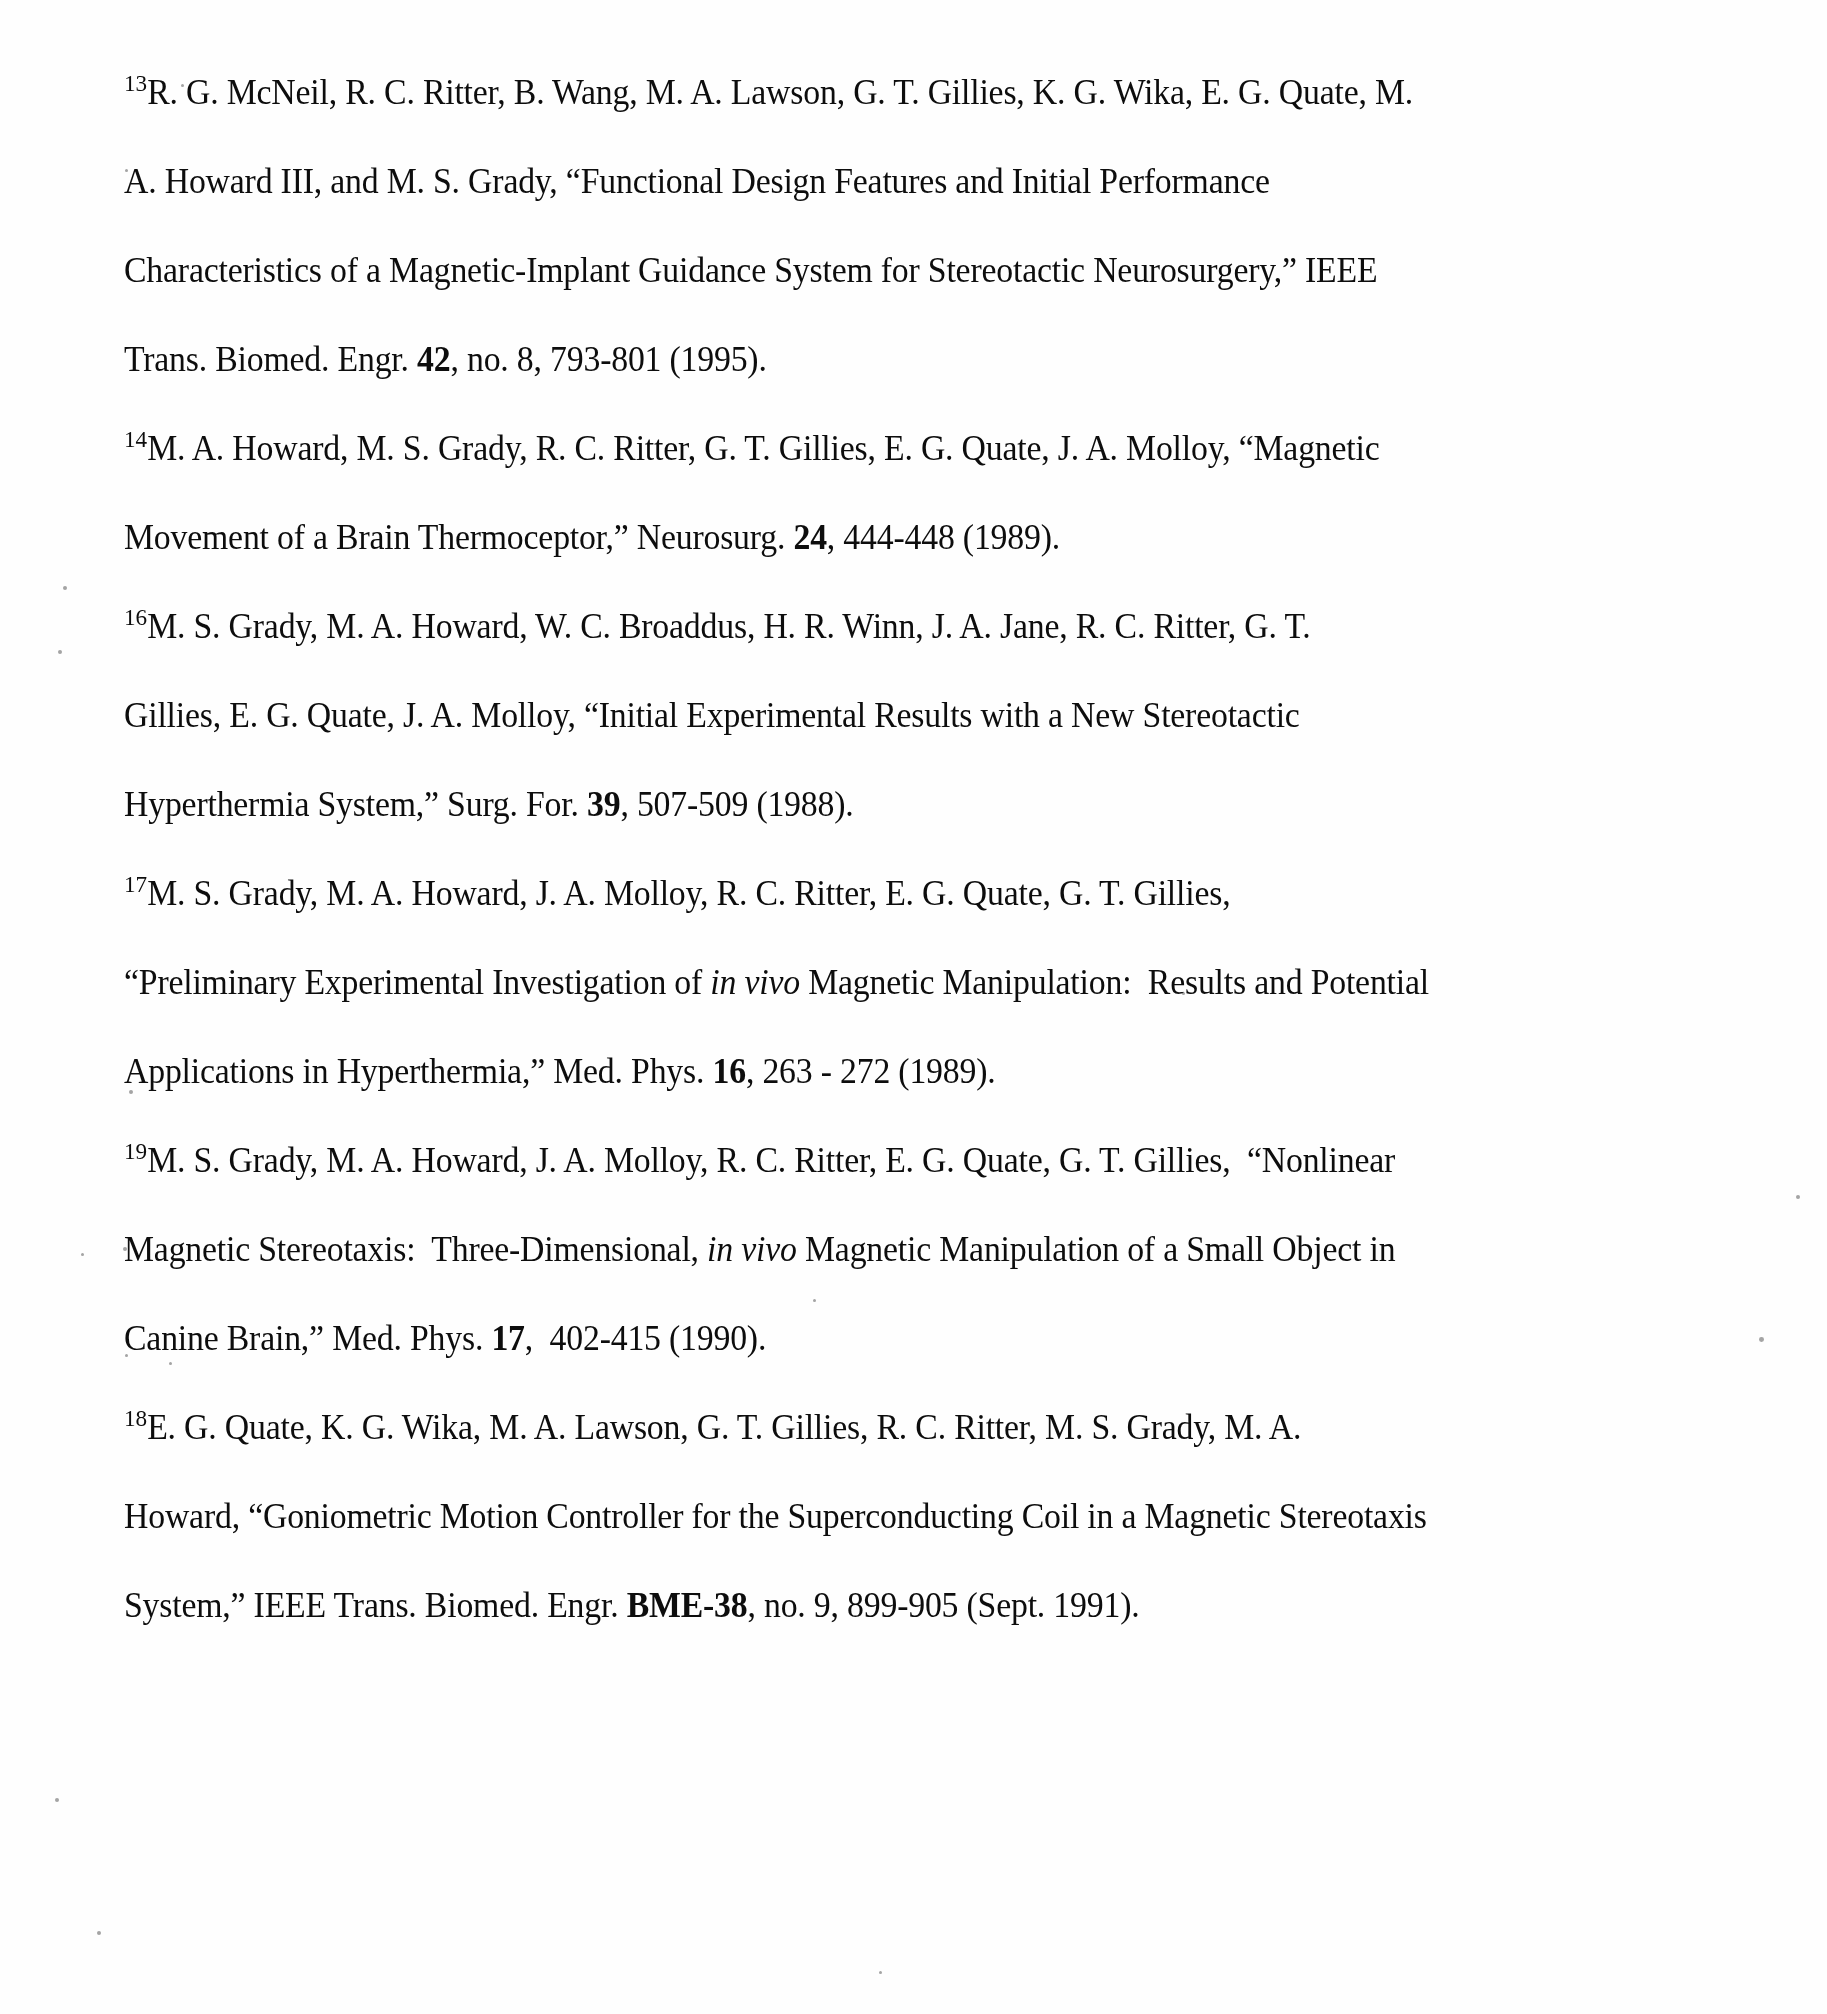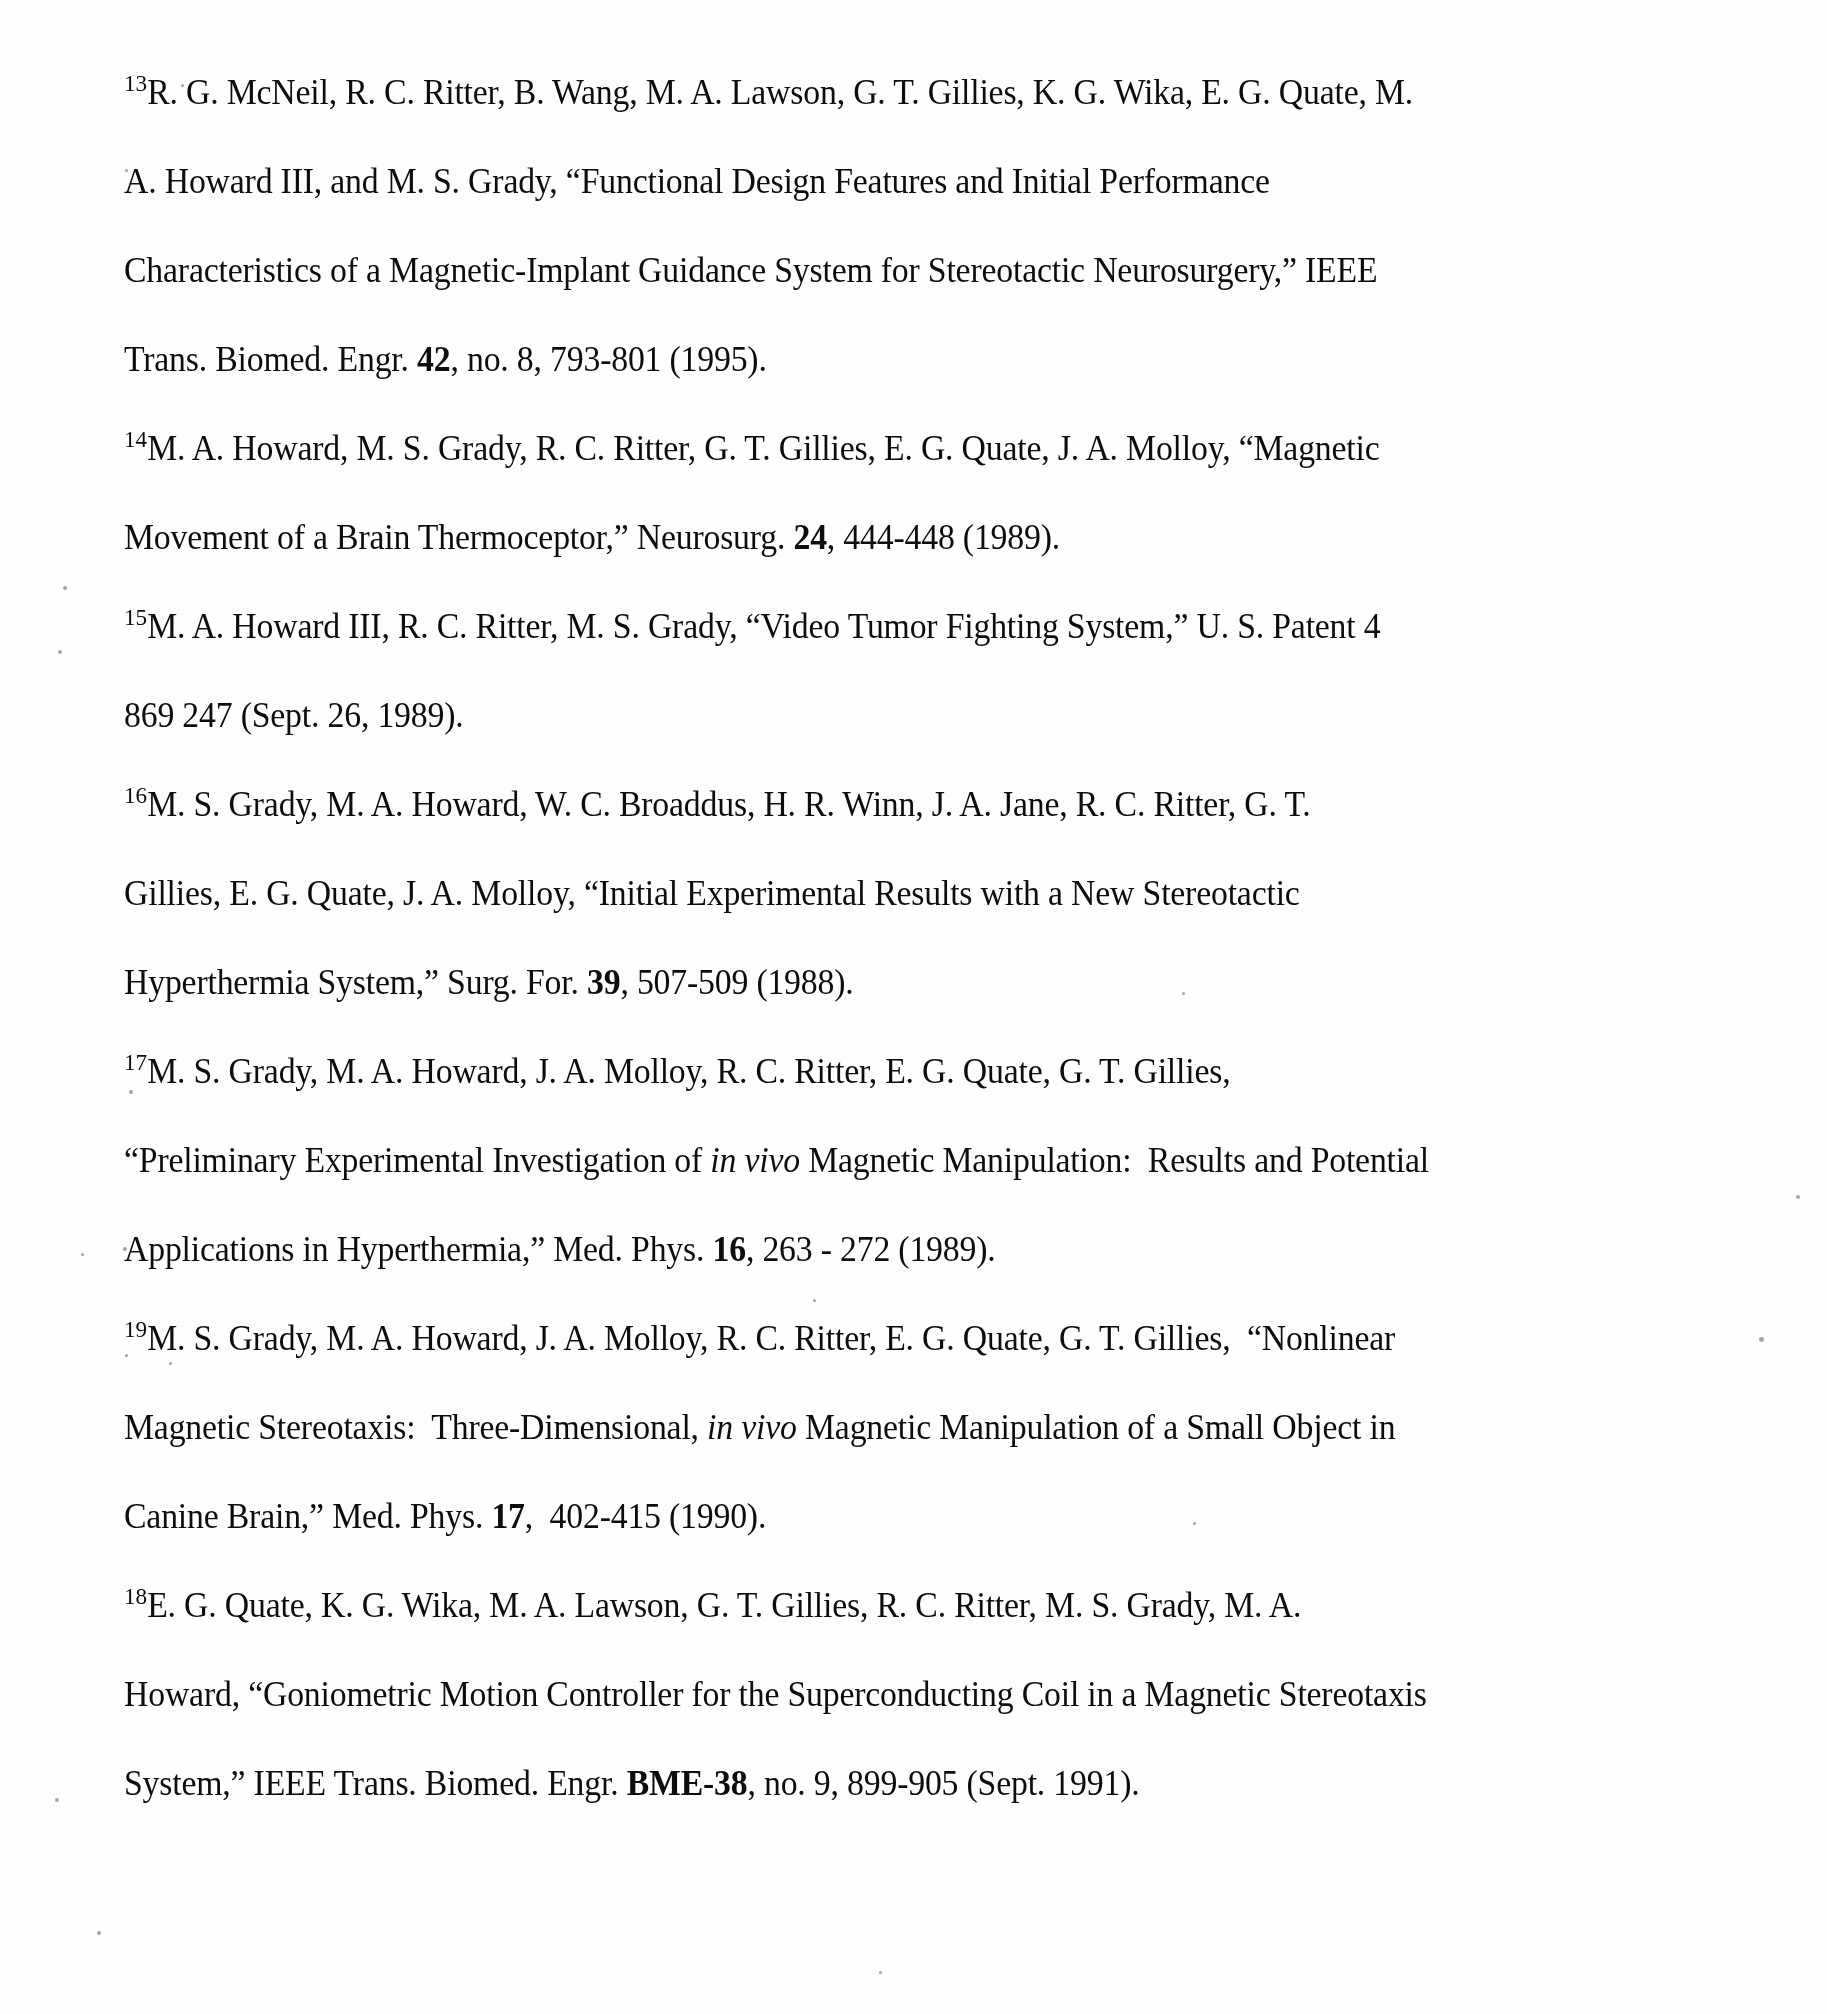--- a/index.html
+++ b/index.html
@@ -70,24 +70,20 @@
         <span class="ref-line"><span class="sup">13</span><span class="seg-normal">R. G. McNeil, R. C. Ritter, B. Wang, M. A. Lawson, G. T. Gillies, K. G. Wika, E. G. Quate, M.</span></span>
         <span class="ref-line"><span class="seg-normal">A. Howard III, and M. S. Grady, “Functional Design Features and Initial Performance</span></span>
         <span class="ref-line"><span class="seg-normal">Characteristics of a Magnetic-Implant Guidance System for Stereotactic Neurosurgery,” IEEE</span></span>
         <span class="ref-line"><span class="seg-normal">Trans. Biomed. Engr. </span><span class="seg-bold">42</span><span class="seg-normal">, no. 8, 793-801 (1995).</span></span>
       </div>
       <div class="ref">
         <span class="ref-line"><span class="sup">14</span><span class="seg-normal">M. A. Howard, M. S. Grady, R. C. Ritter, G. T. Gillies, E. G. Quate, J. A. Molloy, “Magnetic</span></span>
         <span class="ref-line"><span class="seg-normal">Movement of a Brain Thermoceptor,” Neurosurg. </span><span class="seg-bold">24</span><span class="seg-normal">, 444-448 (1989).</span></span>
       </div>
       <div class="ref">
-        <span class="ref-line"><span class="sup">15</span><span class="seg-normal">M. A. Howard III, R. C. Ritter, M. S. Grady, “Video Tumor Fighting System,” U. S. Patent 4</span></span>
-        <span class="ref-line"><span class="seg-normal">869 247 (Sept. 26, 1989).</span></span>
-      </div>
-      <div class="ref">
         <span class="ref-line"><span class="sup">16</span><span class="seg-normal">M. S. Grady, M. A. Howard, W. C. Broaddus, H. R. Winn, J. A. Jane, R. C. Ritter, G. T.</span></span>
         <span class="ref-line"><span class="seg-normal">Gillies, E. G. Quate, J. A. Molloy, “Initial Experimental Results with a New Stereotactic</span></span>
         <span class="ref-line"><span class="seg-normal">Hyperthermia System,” Surg. For. </span><span class="seg-bold">39</span><span class="seg-normal">, 507-509 (1988).</span></span>
       </div>
       <div class="ref">
         <span class="ref-line"><span class="sup">17</span><span class="seg-normal">M. S. Grady, M. A. Howard, J. A. Molloy, R. C. Ritter, E. G. Quate, G. T. Gillies,</span></span>
         <span class="ref-line"><span class="seg-normal">“Preliminary Experimental Investigation of </span><span class="seg-italic">in vivo</span><span class="seg-normal"> Magnetic Manipulation:  Results and Potential</span></span>
         <span class="ref-line"><span class="seg-normal">Applications in Hyperthermia,” Med. Phys. </span><span class="seg-bold">16</span><span class="seg-normal">, 263 - 272 (1989).</span></span>
       </div>
       <div class="ref">

